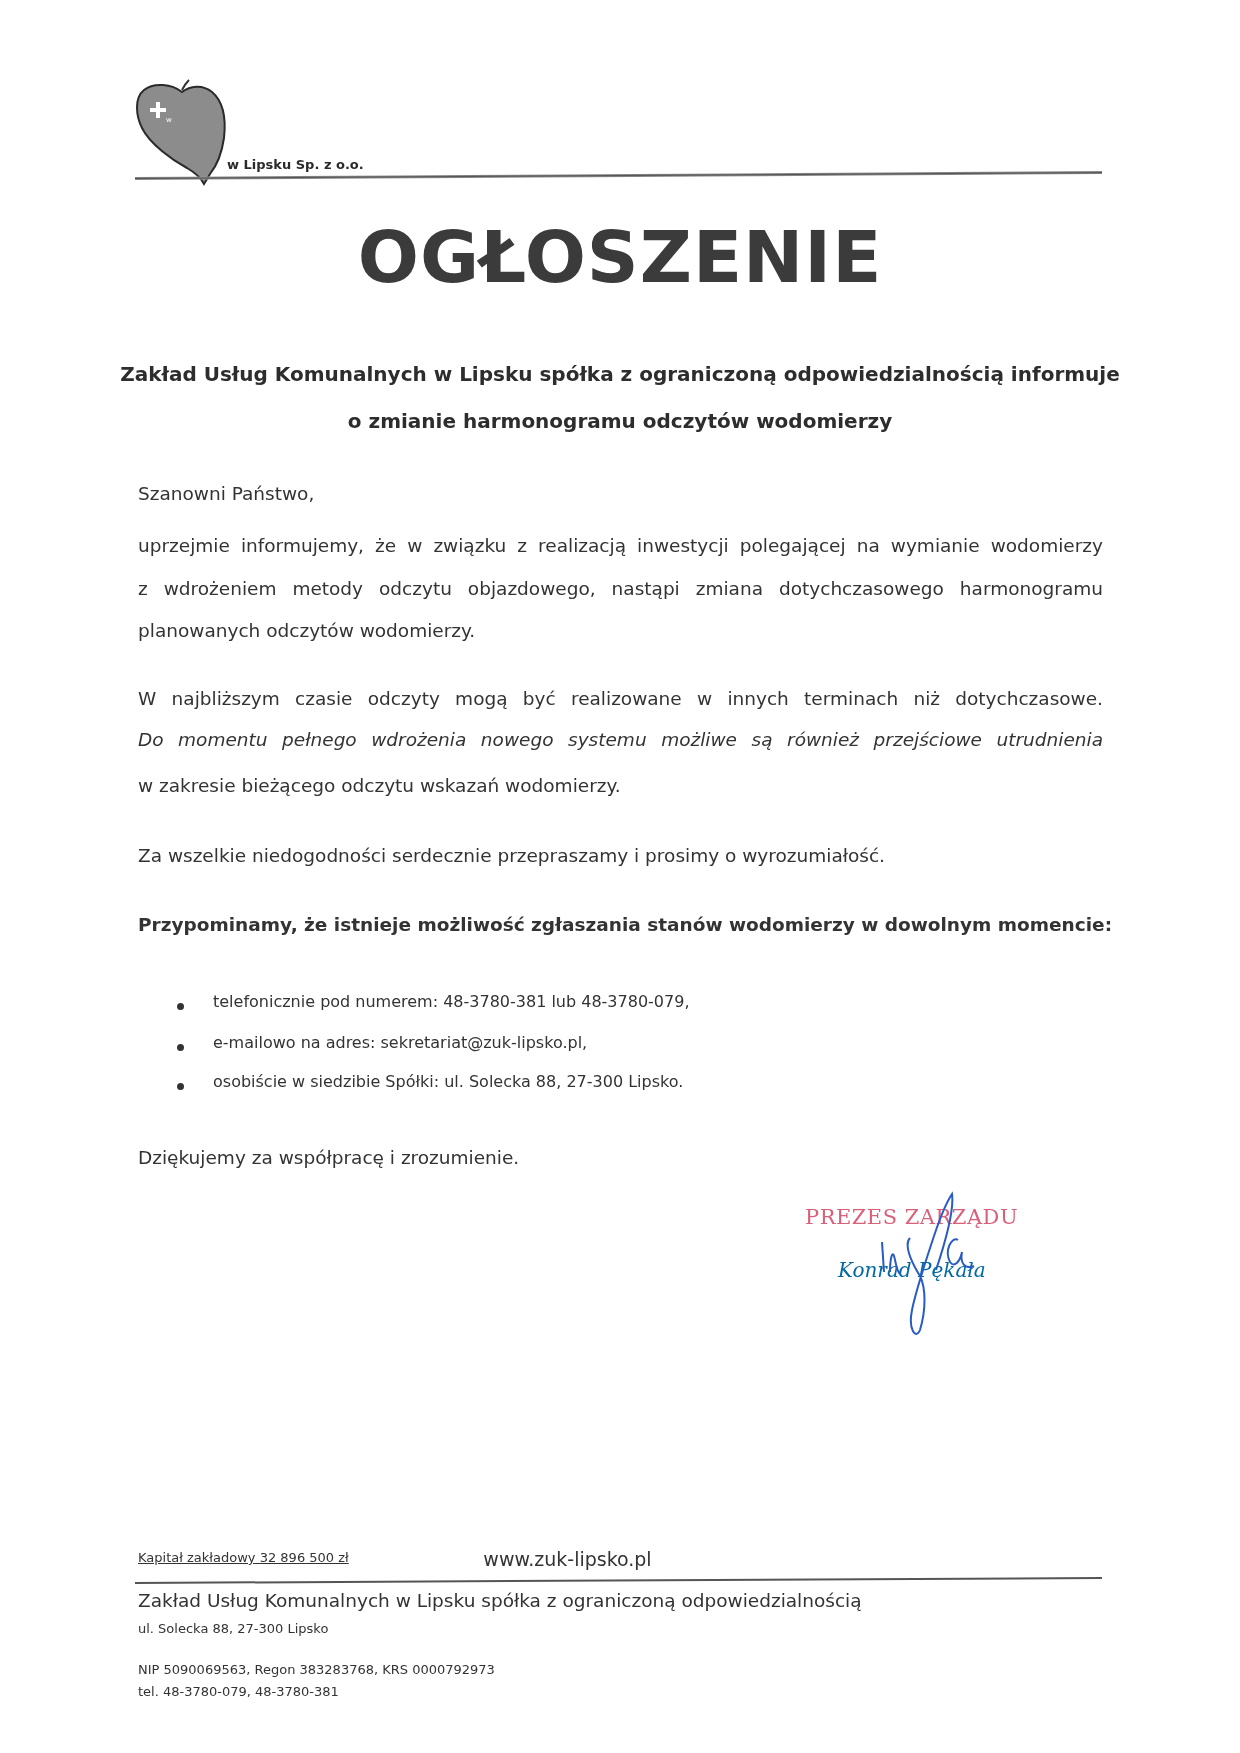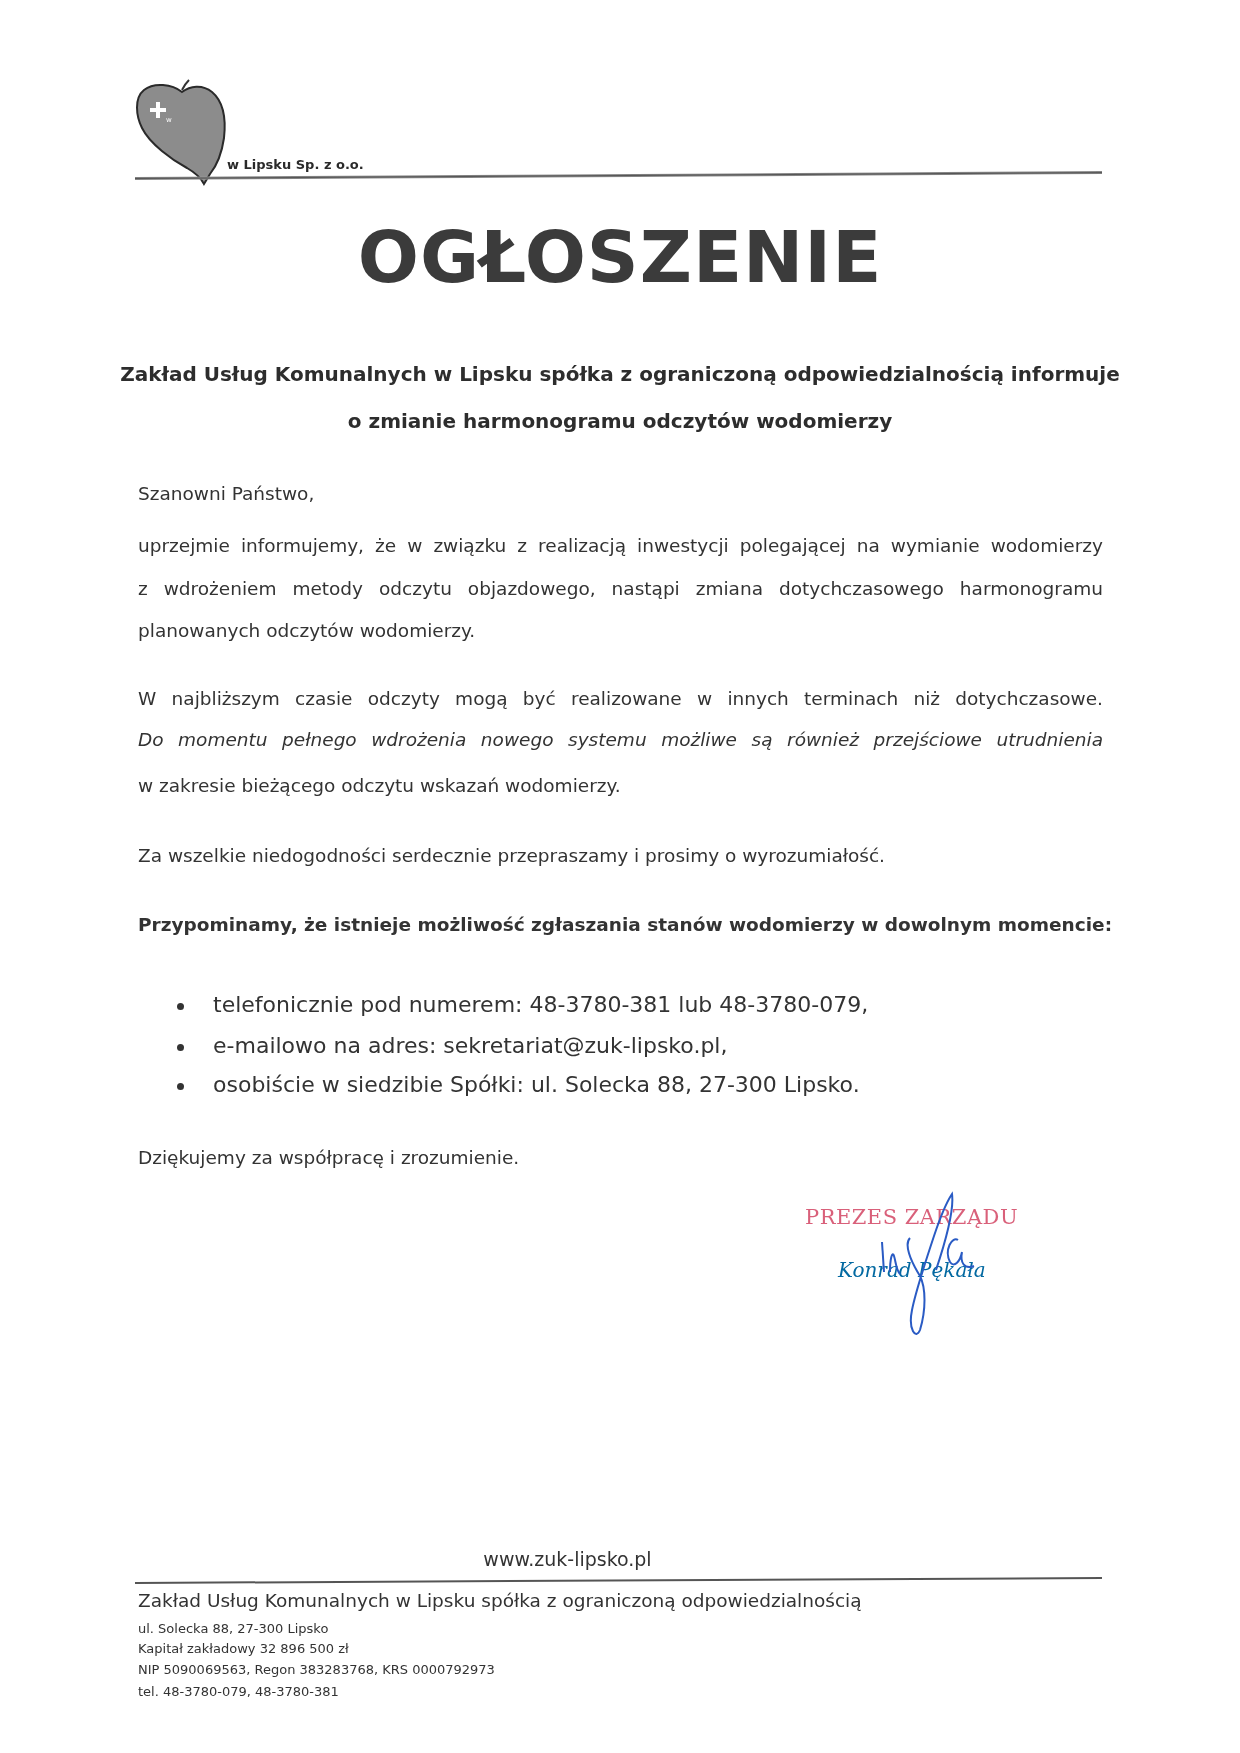--- a/index.html
+++ b/index.html
@@ -15,21 +15,21 @@
   .hr-top { left: 135px; top: 177px; width: 967px; height: 3px; background: linear-gradient(#9a9a9a, #555 50%, #9a9a9a);
             transform: rotate(-0.35deg); transform-origin: left center; }
   .title { left: 0; width: 1240px; top: 222px; text-align: center; font-family: "DejaVu Sans", sans-serif;
            font-weight: bold; font-size: 72px; letter-spacing: 1px; color: #3b3b3b; line-height: 70px; }
   .subtitle { left: 0; width: 1240px; text-align: center; font-family: "DejaVu Sans", sans-serif; font-weight: bold;
               font-size: 20px; color: #2d2d2d; }
   .body-line { left: 138px; font-family: "DejaVu Sans", sans-serif; font-size: 18.5px; color: #333; }
   .justify { width: 965px; text-align: justify; text-align-last: justify; }
   .bold { font-weight: bold; }
   .bullet-dot { position: absolute; left: 177px; width: 7px; height: 7px; border-radius: 50%; background: #333; }
-  .bullet-text { left: 213px; font-family: "DejaVu Sans", sans-serif; font-size: 22px; color: #333; }
+  .bullet-text { left: 213px; font-family: "DejaVu Sans", sans-serif; font-size: 16px; color: #333; }
   .stamp-title { left: 805px; top: 1205px; font-family: "DejaVu Serif", "Liberation Serif", serif; font-size: 21px;
                  color: #d9607a; letter-spacing: 0.5px; }
   .stamp-name { left: 838px; top: 1258px; font-family: "DejaVu Serif", "Liberation Serif", serif; font-style: italic;
                 font-size: 20px; color: #0369a1; }
   .signature { left: 860px; top: 1180px; width: 160px; height: 160px; }
   .www { left: 0; width: 1135px; text-align: center; top: 1548px; font-family: "DejaVu Sans", sans-serif; font-size: 19px; color: #333; }
   .hr-foot { left: 135px; top: 1582px; width: 967px; height: 2px; background: #555; transform: rotate(-0.3deg); transform-origin: left center; }
   .foot-company { left: 138px; top: 1590px; font-family: "DejaVu Sans", sans-serif; font-size: 18.5px; color: #333; }
   .foot-small { left: 138px; font-family: "DejaVu Sans", sans-serif; font-size: 13px; color: #333; }
 </style>
@@ -85,15 +85,15 @@
   <path d="M22 62 L24 92" stroke="#2a5bc4" stroke-width="2" fill="none"></path>
   <path d="M30 92 C30 80 32 70 34 76 C36 82 36 90 40 94" stroke="#2a5bc4" stroke-width="2" fill="none"></path>
   <path d="M50 58 C44 64 50 80 60 96 C66 108 66 130 60 150 C56 160 48 150 52 130 C56 110 66 80 74 56 C80 38 88 20 92 14 C94 28 86 60 76 90" stroke="#2a5bc4" stroke-width="2" fill="none"></path>
   <path d="M98 60 C92 56 84 70 90 82 C94 88 100 82 102 72 C100 82 104 90 114 86" stroke="#2a5bc4" stroke-width="2" fill="none"></path>
 </svg>
 
 <div class="abs www">www.zuk-lipsko.pl</div>
 <div class="abs hr-foot"></div>
 <div class="abs foot-company">Zakład Usług Komunalnych w Lipsku spółka z ograniczoną odpowiedzialnością</div>
 <div class="abs foot-small" style="top:1621px;">ul. Solecka 88, 27-300 Lipsko</div>
-<div class="abs foot-small" style="top:1641px;">Kapitał zakładowy 32 896 500 zł</div>
+<div class="abs foot-small" style="top:1550px;text-decoration:underline;">Kapitał zakładowy 32 896 500 zł</div>
 <div class="abs foot-small" style="top:1662px;">NIP 5090069563, Regon 383283768, KRS 0000792973</div>
 <div class="abs foot-small" style="top:1684px;">tel. 48-3780-079, 48-3780-381</div>
 
 </body></html>

